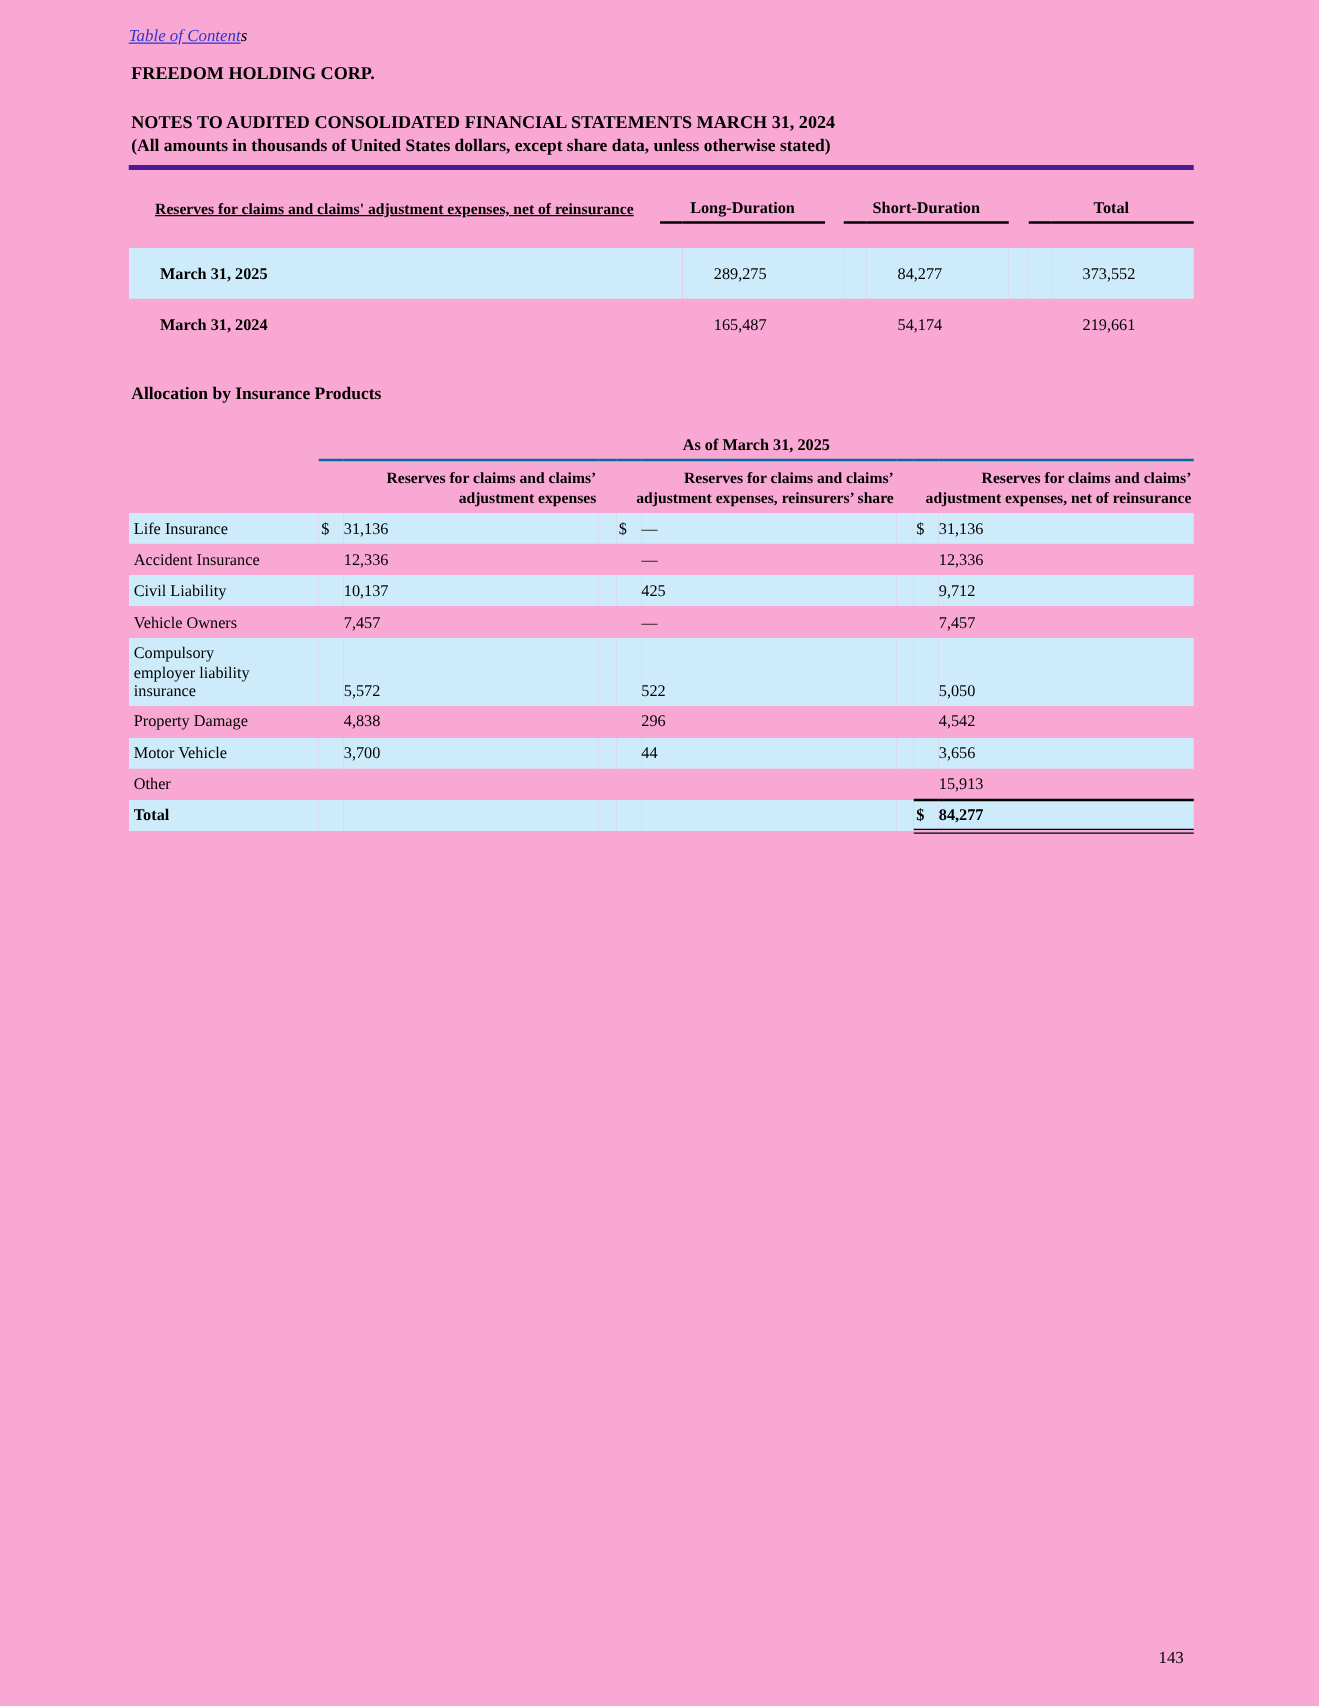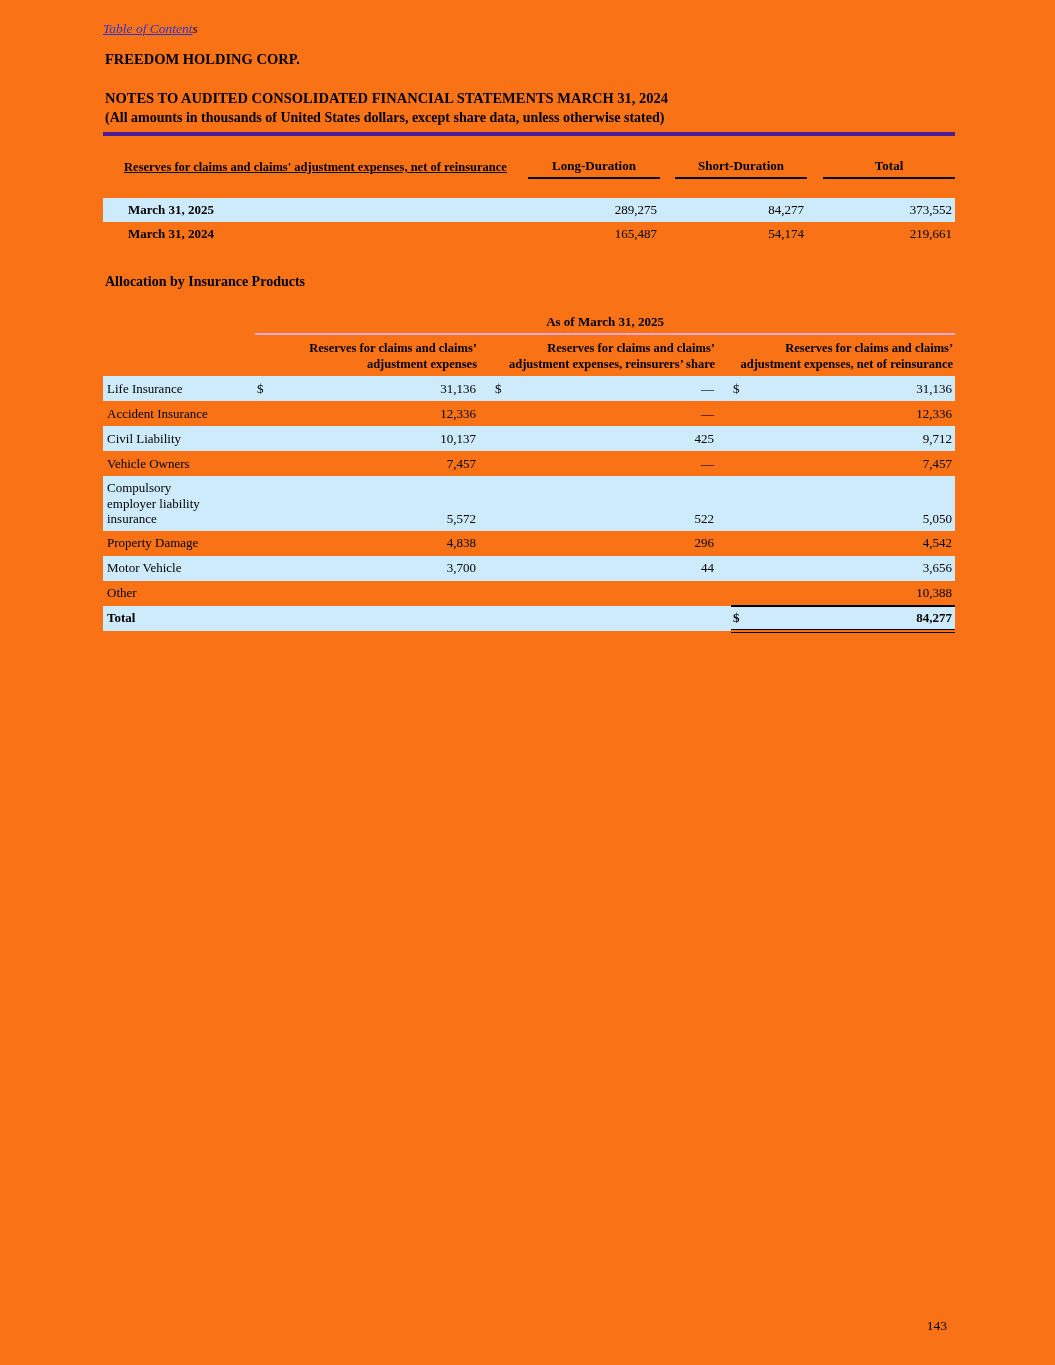--- a/index.html
+++ b/index.html
@@ -1,19 +1,19 @@
 <!DOCTYPE html>
 <html style="--highlight: #CDEBFA; --link: #3333CC;"><head>
 <meta charset="utf-8">
 <style>
   :root { --highlight:#CDEBFA; --link:#3333CC; }
   * { box-sizing: border-box; }
   html,body { margin:0; padding:0; background:#fff; }
   .page {
-    position:relative; width:1055px; height:1365px; background:#f97316;
+    position:relative; width:1055px; height:1365px; background:#f9a8d4;
     font-family:"Liberation Serif","DejaVu Serif",serif; color:#000; overflow:hidden;
   }
   .content { position:absolute; left:103px; top:20px; width:852px; }
 
   .toc { margin:0; font-size:13.5px; font-style:italic; line-height:17px; }
   .toc a { color:var(--link); text-decoration:underline; cursor:pointer; }
   .toc .toc-s { color:#000; text-decoration:none; }
 
   .company { font-size:14.5px; font-weight:bold; margin:13px 0 0 2px; line-height:18px;font-family:Liberation Serif, serif; }
 
@@ -23,32 +23,32 @@
 
   .section-heading { font-size:14px; font-weight:bold; margin:27px 0 0 2px; line-height:17px; }
 
   table { border-collapse:collapse; table-layout:fixed; width:852px; font-size:13px; margin-top:22px; }
   td { padding:0; vertical-align:middle; overflow:hidden; white-space:nowrap; }
 
   
   .t1 .stub { font-weight:bold; text-align:center; vertical-align:bottom; font-size:12.5px; line-height:15px; white-space:normal; padding:0 6px 3px;text-decoration:underline; }
   .t1 .grp  { font-weight:bold; text-align:center; vertical-align:bottom; border-bottom:2px solid #000; padding-bottom:3px; }
   .t1 .spacer-row td { height:20px; }
-  .t1 .data td { height:24px;padding-left:25px; }
+  .t1 .data td { height:41px;padding-left:25px; }
 
   
-  .t2 .span-hdr { font-weight:bold; text-align:center; border-bottom:2px solid #f9a8d4; padding-bottom:3px; height:22px; vertical-align:bottom; }
+  .t2 .span-hdr { font-weight:bold; text-align:center; border-bottom:2px solid #0369a1; padding-bottom:3px; height:22px; vertical-align:bottom; }
   .t2 .colhdr { font-weight:bold; text-align:right; vertical-align:middle; font-size:12.5px; line-height:16px; white-space:normal; padding:5px 2px 4px; }
   .t2 .data td { height:25px; }
   .t2 .tall td { height:auto; vertical-align:bottom; padding-top:4px; padding-bottom:4px; }
   .t2 .lblwrap div { line-height:15.5px; }
 
   .lbl { text-align:left; padding-left:4px; }
   .d { text-align:left; padding-left:2px; }
-  .v { text-align:right; padding-right:3px;margin-top:22px; }
+  .v { text-align:left; padding-right:3px;margin-top:22px; }
   .b { font-weight:bold; }
   .hl { background:var(--highlight); }
   .ln td.edge { border-bottom:2px solid #000; }
   .dbl td.edge { border-bottom:4px double #000; }
 
   .page-number { position:absolute; left:0; top:1318px; width:947px; text-align:right; font-size:13.5px; }
 </style>
 </head>
 <body>
 
@@ -232,21 +232,21 @@
 
         <tr class="data ln">
           <td class="lbl">Other</td>
           <td class="d"></td>
           <td class="v"></td>
           <td></td>
           <td class="d"></td>
           <td class="v"></td>
           <td></td>
           <td class="d edge"></td>
-          <td class="v edge">10,388</td>
+          <td class="v edge">15,913</td>
         </tr>
 
         <tr class="data hl dbl">
           <td class="lbl b">Total</td>
           <td class="d"></td>
           <td class="v"></td>
           <td></td>
           <td class="d"></td>
           <td class="v"></td>
           <td></td>

